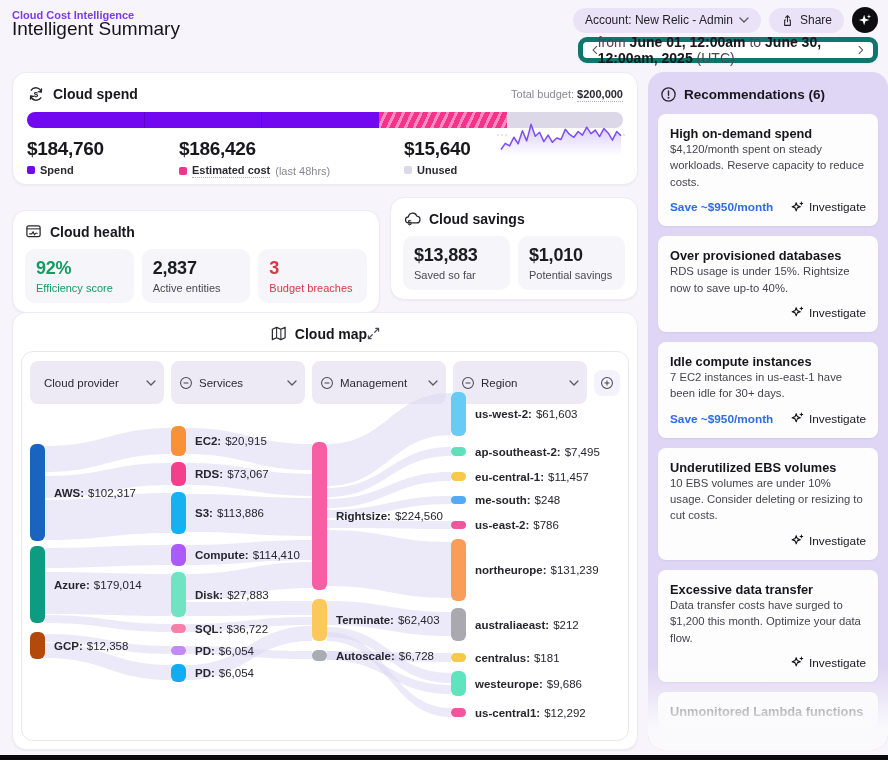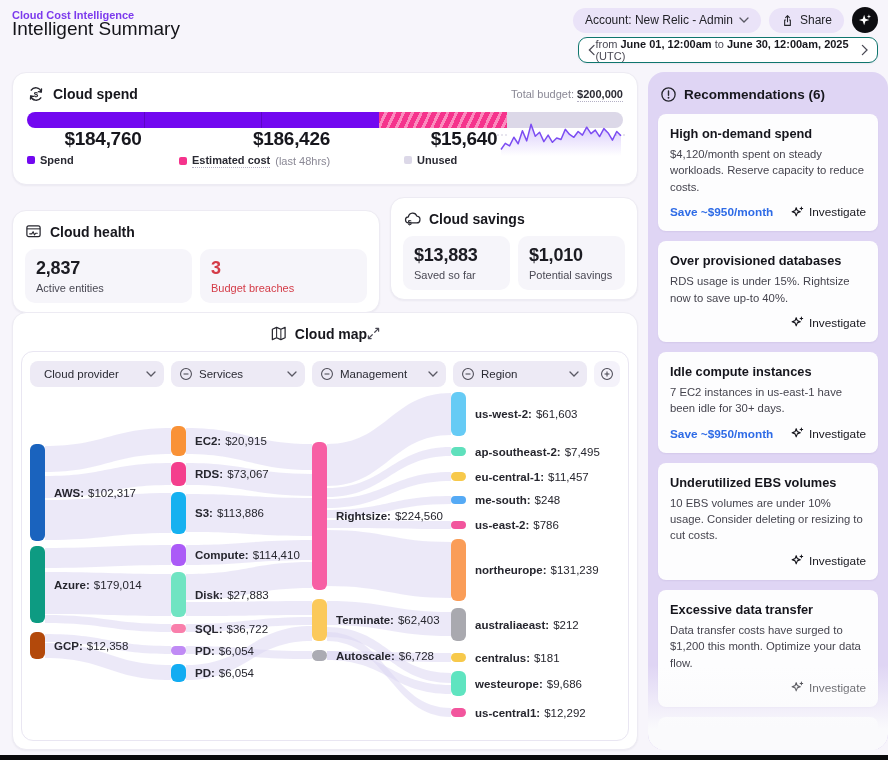--- a/index.html
+++ b/index.html
@@ -6,59 +6,59 @@
   html,body { width:888px; height:760px; }
   body { position:relative; background:#F7F5FB; font-family:"Liberation Sans",sans-serif; color:#1B1B22; overflow:hidden; }
   .card { position:absolute; background:#fff; border:1px solid #EDEBF3; border-radius:14px; box-shadow:0 1px 2px rgba(25,20,60,.05); }
   .sec-head { display:flex; align-items:center; gap:8px; }
   .sec-title { font-size:14px; font-weight:700; color:#17171D; }
   .breadcrumb { position:absolute; left:12px; top:9px; font-size:11px; font-weight:700; color:#7C3AED; }
   .page-title { position:absolute; left:12px; top:18px; font-size:19px; font-weight:400; color:#141419; }
   .header-right { position:absolute; top:7px; right:10px; display:flex; align-items:center; gap:8px; }
   .pill { display:flex; align-items:center; gap:6px; background:#EAE3F8; border-radius:16px; height:25px; padding:0 12px; font-size:12px; color:#232329; cursor:pointer; }
   .ai-btn { width:26px; height:26px; border-radius:50%; background:#0D0D11; display:flex; align-items:center; justify-content:center; cursor:pointer; }
-  .date-bar { position:absolute; top:37px; right:10px; width:300px; height:26px; background:#fff; border:1px solid #0f766e; border-radius:9px; box-shadow:0 1px 2px rgba(25,20,60,.06); display:flex; align-items:center; justify-content:space-between; padding:0 9px; font-size:11px; color:#4A4954; }
+  .date-bar { position:absolute; top:37px; right:10px; width:300px; height:26px; background:#fff; border:5px solid #0f766e; border-radius:9px; box-shadow:0 1px 2px rgba(25,20,60,.06); display:flex; align-items:center; justify-content:space-between; padding:0 9px; font-size:14px; color:#4A4954; }
   .date-text b { color:#17171D; }
   .spend-card { left:12px; top:72px; width:626px; height:113px; padding:12px 14px; }
   .budget { font-size:11px; color:#8A8895; }
   .budget b { color:#2A2A33; font-weight:700; border-bottom:1.5px dotted #B5B1C6; padding-bottom:1px; }
   .bar { position:relative; margin-top:9px; height:16px; border-radius:8px; overflow:hidden; display:flex; }
   .bar .divider { position:absolute; top:0; bottom:0; width:1px; background:rgba(40,0,90,.28); }
-  .spend-stats { display:flex; margin-top:0;text-align:center; }
+  .spend-stats { display:flex; margin-top:10px; }
   .stat { }
   .stat .sv { font-size:19px; font-weight:700; color:#17171D; letter-spacing:-.3px; }
   .legend { display:flex; align-items:center; gap:5px; margin-top:4px; font-size:11px; color:#2A2A33; font-weight:600; }
   .legend-swatch { width:8px; height:8px; border-radius:2px; display:inline-block; }
   .note { color:#8A8895; font-weight:400; }
   .u-dotted { border-bottom:1.5px dotted #B5B1C6; padding-bottom:1px; }
   .sparkline { position:absolute; right:12px; top:40px; }
   .health-card { left:12px; top:210px; width:368px; height:103px; padding:12px; }
   .savings-card { left:390px; top:197px; width:248px; height:103px; padding:12px; }
   .statbox-row { display:flex; gap:8px; margin-top:9px; }
   .statbox { flex:1; background:#F6F5FA; border-radius:10px; padding:9px 11px; }
   .statbox .hv { font-size:18px; font-weight:700; color:#1B1B22; letter-spacing:-.2px; }
   .statbox .hl { font-size:11px; color:#4A4954; margin-top:3px; }
   .map-card { left:12px; top:312px; width:626px; height:438px; padding:12px 14px; }
   .map-head { display:flex; align-items:center; justify-content:center; }
   .map-inner { position:absolute; left:8px; right:8px; top:38px; bottom:8px; border:1px solid #E9E6F2; border-radius:12px; background:#fff; }
   .filter-bar { display:flex; align-items:center; gap:7px; padding:9px 8px; }
-  .fpill { flex:1; display:flex; align-items:center; background:#EDEAF5; border-radius:8px; height:26px; padding:0 8px; font-size:11.5px; color:#2A2A33; cursor:pointer; }
+  .fpill { flex:1; display:flex; align-items:center; background:#EDEAF5; border-radius:8px; height:43px; padding:0 8px; font-size:11.5px; color:#2A2A33; cursor:pointer; }
   .fpill .fl { flex:1; margin-left:6px; }
   .chev { width:10px; height:6px; }
   .ic14 { width:14px; height:14px; flex:none; }
   .ic13 { width:13px; height:13px; flex:none; }
   .plus-btn { width:26px; height:26px; flex:none; border-radius:8px; background:#F4F2FA; display:flex; align-items:center; justify-content:center; cursor:pointer; }
   #sankey { position:absolute; left:2px; top:34px; }
   .rec-panel { position:absolute; left:648px; top:72px; width:240px; height:678px; background:#DFD5F4; border-radius:16px; padding:12px 10px; overflow:hidden; }
   .rec-head { display:flex; align-items:center; gap:7px; padding:2px 2px 0 2px; }
   .rec-head .sec-title { font-size:13.5px; }
   #rec-cards { display:flex; flex-direction:column; gap:10px; margin-top:11px; }
   .rcard { background:#FDFDFE; border-radius:8px; padding:12px; box-shadow:0 1px 2px rgba(40,20,90,.06); }
   .rtitle { font-size:12.8px; font-weight:700; color:#15151C; }
-  .rbody { font-size:11.3px; color:#45444E; line-height:1.45; margin-top:5px; }
+  .rbody { font-size:11.3px; color:#45444E; line-height:1.45; }
   .rfoot { display:flex; align-items:center; margin-top:10px; }
   .rfoot.spread { justify-content:space-between; }
   .rfoot.end { justify-content:flex-end; }
   .save { font-size:11.8px; font-weight:700; color:#2E6BE6; cursor:pointer; }
   .invest { display:flex; align-items:center; gap:5px; font-size:11.8px; font-weight:400; color:#17171E; cursor:pointer; }
   .rec-fade { position:absolute; left:0; right:0; bottom:0; height:85px; background:linear-gradient(180deg, rgba(250,250,252,0) 0%, #FAFAFC 75%); border-radius:0 0 16px 16px; pointer-events:none; }
   .bottom-bar { position:absolute; left:0; right:0; bottom:0; height:5px; background:#0A0A0C; }
   svg text { font-family:"Liberation Sans",sans-serif; }
 </style>
 </head>
@@ -170,20 +170,24 @@
 <div class="card health-card">
   <div class="sec-head">
     <svg width="17" height="17" viewBox="0 0 18 18">
         <rect x="2" y="3" width="14" height="11.5" rx="2" fill="none" stroke="#26262E" stroke-width="1.3"></rect>
         <line x1="2" y1="6.2" x2="16" y2="6.2" stroke="#26262E" stroke-width="1.1"></line>
         <path d="M5 11.5 L7.2 11.5 L8.6 9.2 L10 12.6 L11.2 10.8 L13 10.8" fill="none" stroke="#26262E" stroke-width="1.2" stroke-linecap="round" stroke-linejoin="round"></path>
       </svg>
     <span class="sec-title">Cloud health</span>
   </div>
   <div class="statbox-row">
+    <div class="statbox hstat">
+        <div class="hv" style="color: rgb(21, 156, 98);">92%</div>
+        <div class="hl" style="color: rgb(21, 156, 98);">Efficiency score</div>
+      </div>
     <div class="statbox hstat">
         <div class="hv" style="color: rgb(27, 27, 34);">2,837</div>
         <div class="hl" style="color: rgb(74, 73, 84);">Active entities</div>
       </div>
     <div class="statbox hstat">
         <div class="hv" style="color: rgb(212, 59, 71);">3</div>
         <div class="hl" style="color: rgb(212, 59, 71);">Budget breaches</div>
       </div>
   </div>
 </div>

